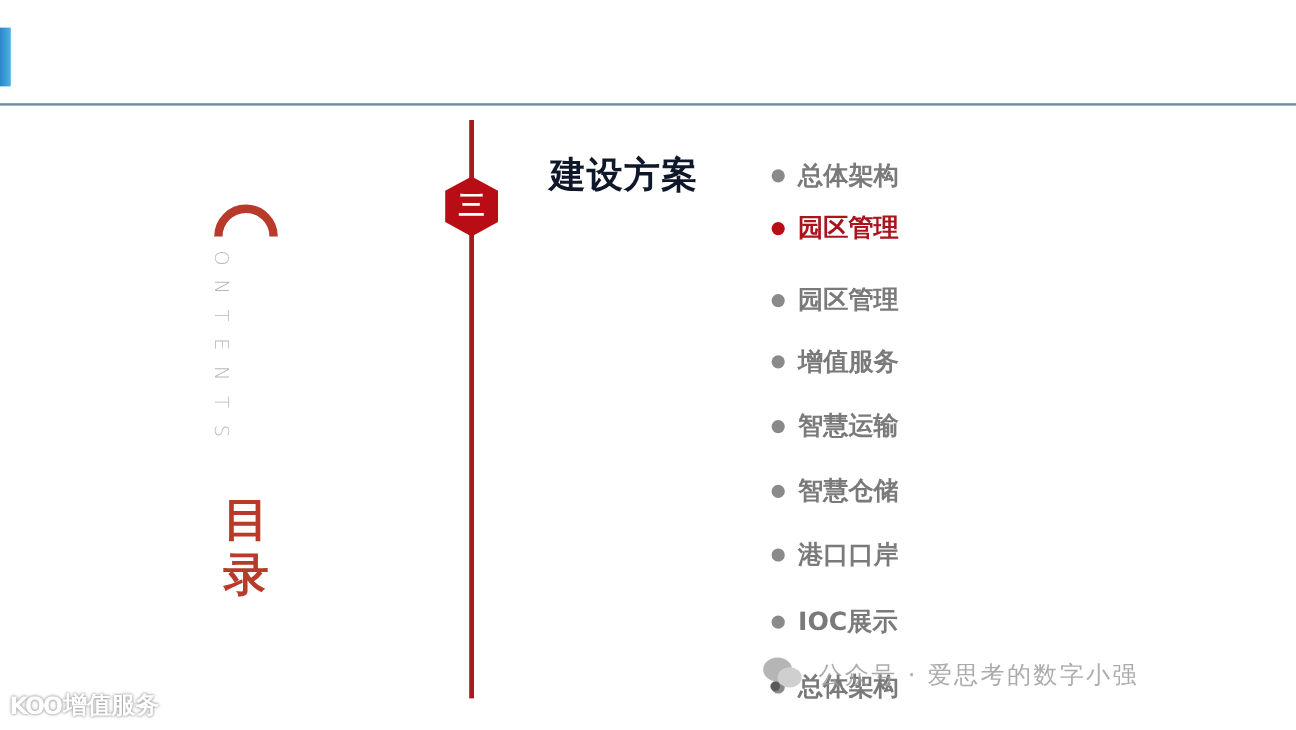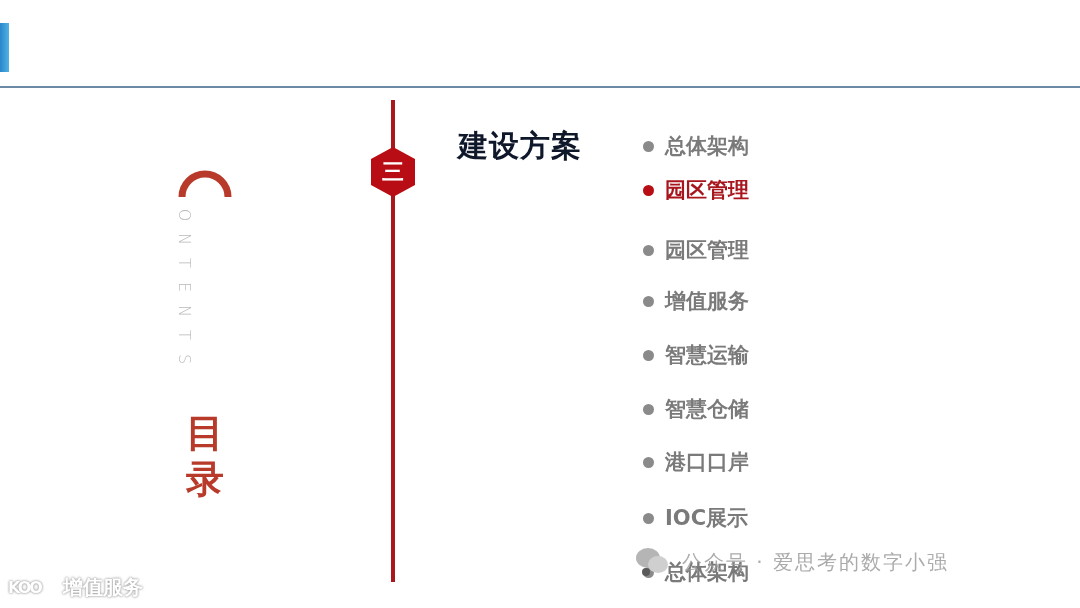--- a/index.html
+++ b/index.html
@@ -28,21 +28,21 @@
   .item.active .item-label { color:#a8151d; }
   .watermark-right { position:absolute; left:636px; top:546px; display:flex; align-items:center; color:#9d9d9d; font-size:20px; }
   .wm-icon { position:relative; width:38px; height:32px; margin-right:8px; }
   .wm-icon .b1 { position:absolute; left:0; top:2px; width:24px; height:20px; border-radius:50%; background:#b5b5b5; }
   .wm-icon .b2 { position:absolute; left:12px; top:10px; width:20px; height:17px; border-radius:50%; background:#cfcfcf; }
   .wm-icon .b3 { position:absolute; left:6px; top:22px; width:8px; height:8px; border-radius:50%; background:#5a5a5a; }
   .wm-text { opacity:0.85; letter-spacing:2px; }
   .watermark-left { position:absolute; left:8px; top:574px; display:flex; align-items:center; color:#ffffff;
                     font-size:20px; font-weight:bold;
                     text-shadow:0 0 2px #9a9a9a,0 0 3px #b0b0b0; }
-  .wm-logo { font-size:16px; margin-right:22px; letter-spacing:-2px; }
+  .wm-logo { font-size:20px; margin-right:2px; letter-spacing:-2px; }
 </style>
 </head>
 <body>
 
 <div class="accent-bar"></div>
 <div class="header-rule"></div>
 
 <svg class="c-arc" viewBox="0 0 58 58">
   <path d="M 6 44 A 23 23 0 1 1 52 44" fill="none" stroke="#b73a2a" stroke-width="7"></path>
 </svg>

